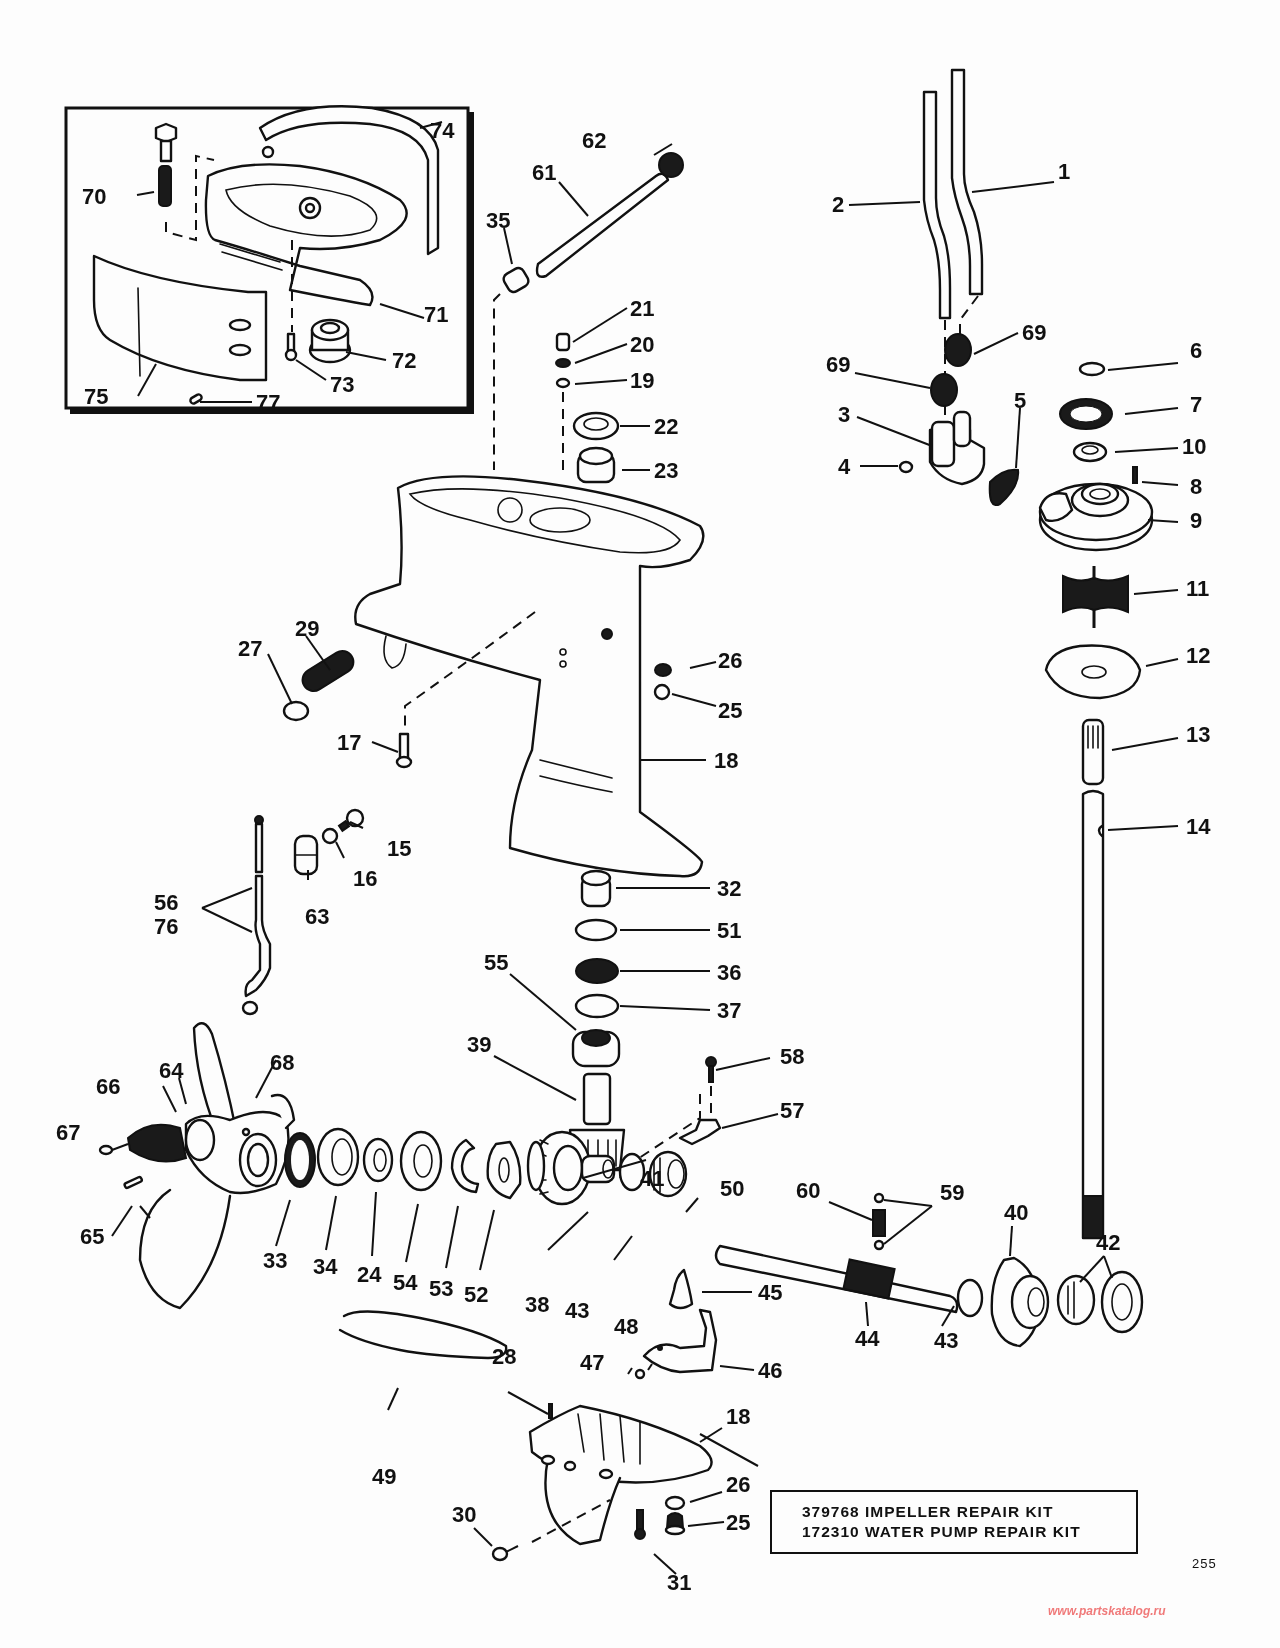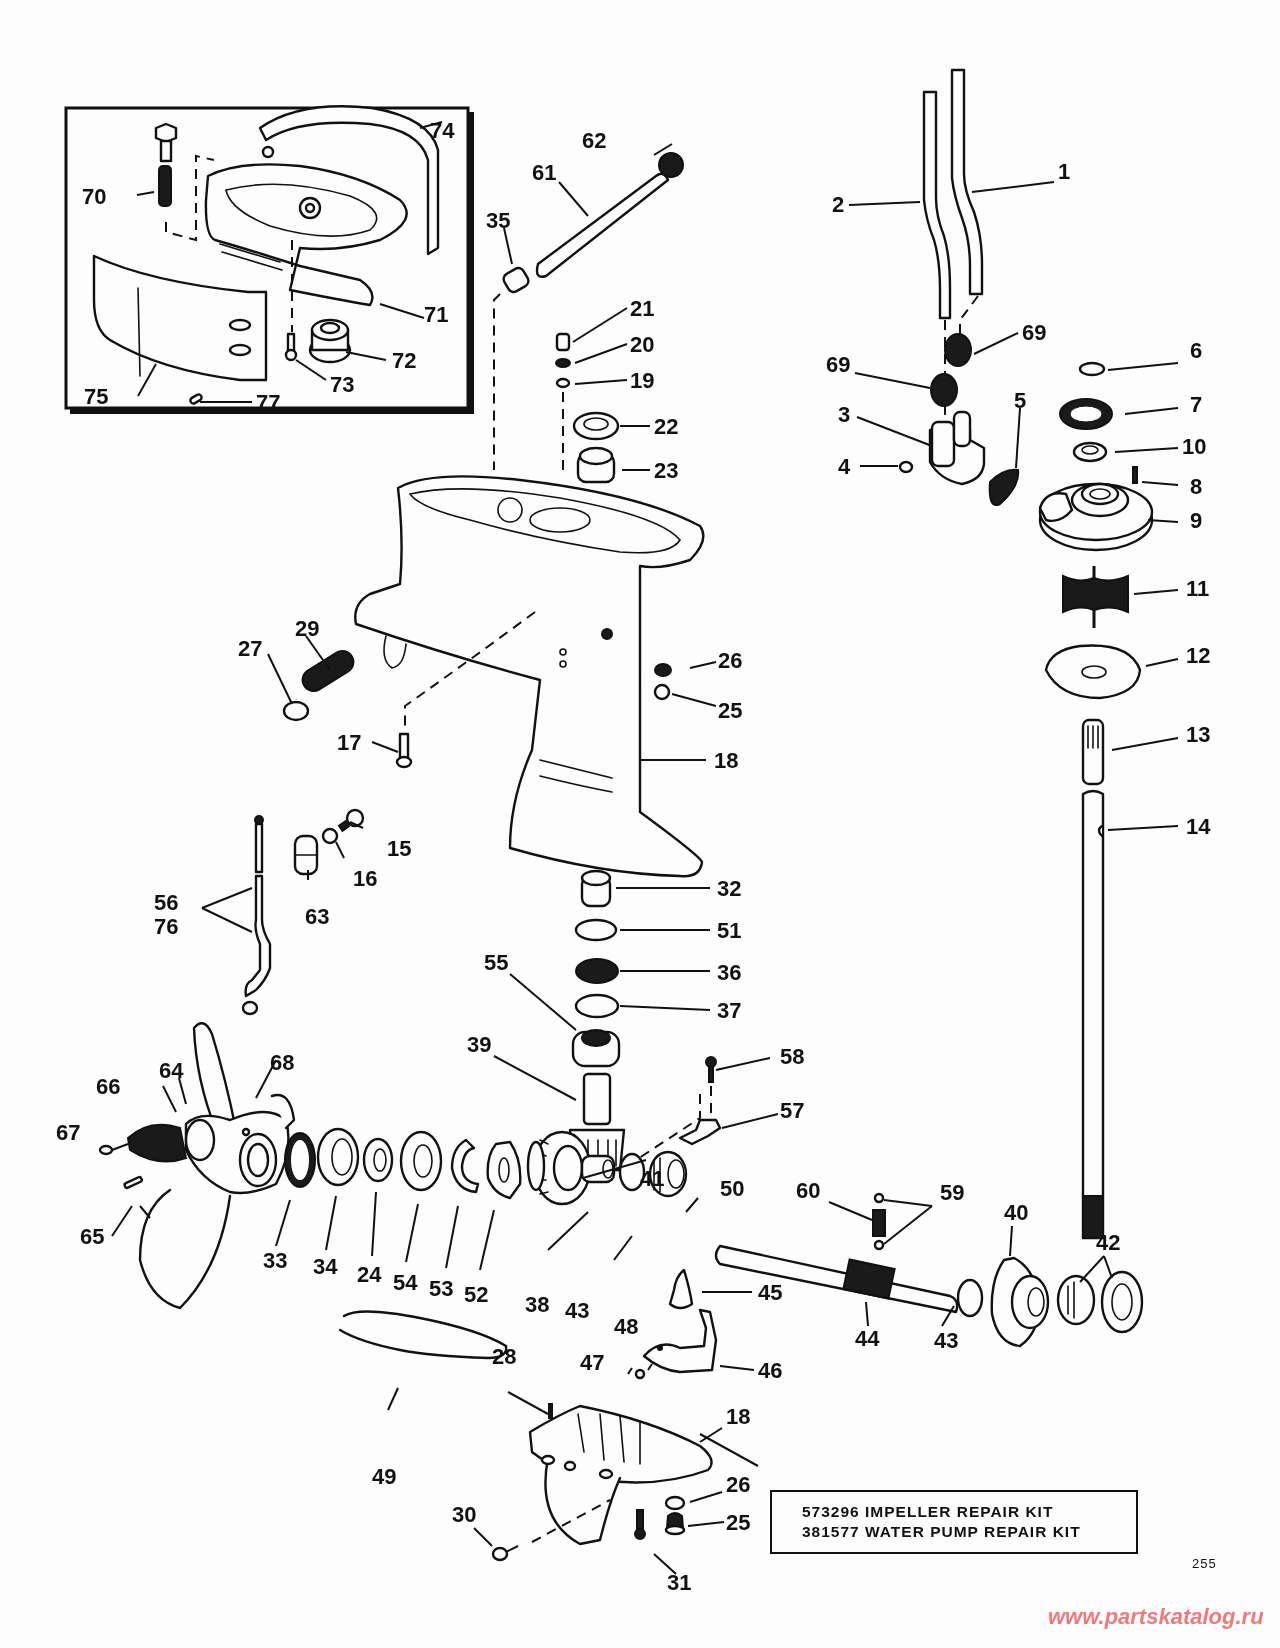--- a/index.html
+++ b/index.html
@@ -9,21 +9,21 @@
   .part { fill: #fdfdfd; stroke: #111; stroke-width: 2.4; stroke-linejoin: round; stroke-linecap: round; }
   .part-thin { fill: none; stroke: #111; stroke-width: 1.6; stroke-linecap: round; }
   .dark { fill: #1a1a1a; stroke: #111; stroke-width: 2; }
   .leader { stroke: #111; stroke-width: 2; fill: none; }
   .dash { stroke: #111; stroke-width: 2; fill: none; stroke-dasharray: 10 7; }
   .inset-border { fill: none; stroke: #111; stroke-width: 3; }
   .inset-shadow { fill: none; stroke: #111; stroke-width: 6; }
   #kit-box { position: absolute; left: 770px; top: 1490px; width: 368px; height: 64px; border: 2px solid #111; background: #fdfdfd; box-sizing: border-box; padding: 10px 0 0 30px; }
   #kit-box div { font-family: "Liberation Sans", sans-serif; font-weight: bold; font-size: 15.5px; letter-spacing: 1px; line-height: 20px; color: #111; white-space: nowrap; }
   #fig-number { position: absolute; left: 1192px; top: 1556px; font-family: "Liberation Sans", sans-serif; font-size: 13px; color: #111; letter-spacing: 1px; }
-  #watermark { position: absolute; left: 1048px; top: 1604px; font-family: "Liberation Sans", sans-serif; font-weight: bold; font-style: italic; font-size: 22px; color: #f07a7a; }
+  #watermark { position: absolute; left: 1048px; top: 1604px; font-family: "Liberation Sans", sans-serif; font-weight: bold; font-style: italic; font-size: 12px; color: #f07a7a; }
 </style>
 </head>
 <body>
 
 <div id="page">
 <svg id="diagram" viewBox="0 0 1280 1648" xmlns="http://www.w3.org/2000/svg">
 
   <g>
     <rect class="inset-border" x="66" y="108" width="402" height="300"></rect>
     <path class="inset-shadow" d="M471 112 L471 411 L70 411"></path>
@@ -502,19 +502,19 @@
     <text class="lbl" x="424" y="322">71</text>
     <text class="lbl" x="392" y="368">72</text>
     <text class="lbl" x="330" y="392">73</text>
     <text class="lbl" x="430" y="138">74</text>
     <text class="lbl" x="84" y="404">75</text>
     <text class="lbl" x="256" y="410">77</text>
   </g>
 </svg>
 
 <div id="kit-box">
-  <div>573296 IMPELLER REPAIR KIT</div>
-  <div>381577 WATER PUMP REPAIR KIT</div>
+  <div>379768 IMPELLER REPAIR KIT</div>
+  <div>172310 WATER PUMP REPAIR KIT</div>
 </div>
 
 <div id="fig-number">255</div>
 <div id="watermark">www.partskatalog.ru</div>
 </div>
 
 </body></html>

